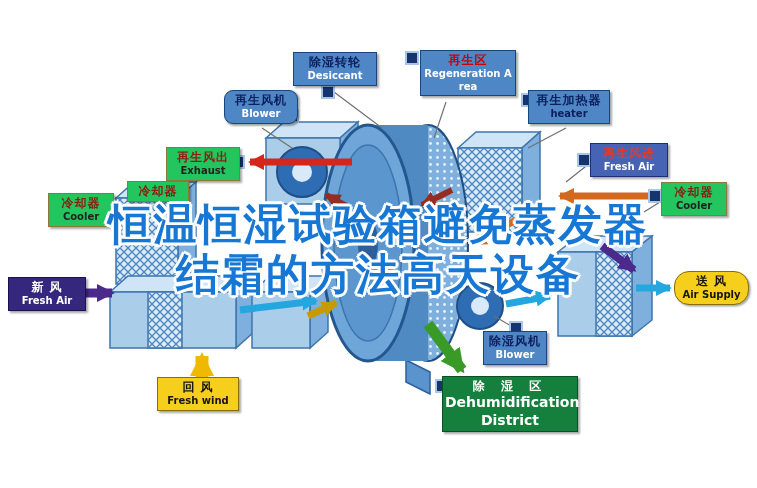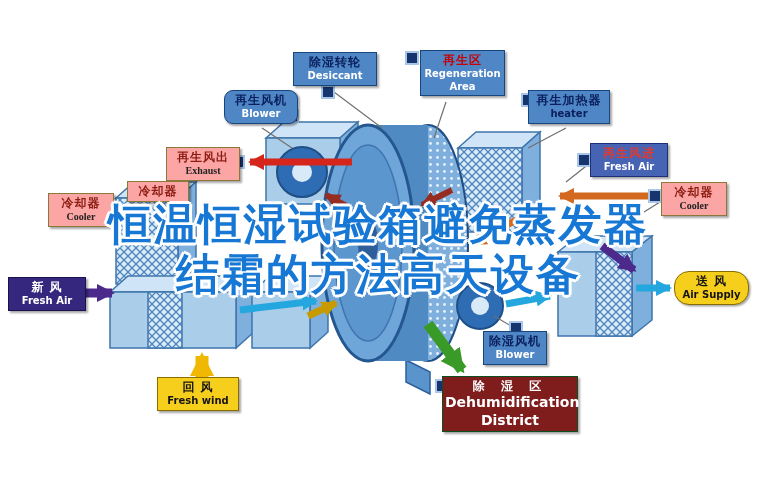--- a/index.html
+++ b/index.html
@@ -11,35 +11,35 @@
        line-height:1.25;box-shadow:1.5px 1.5px 2px rgba(0,0,0,.35);box-sizing:border-box;}
   .lbl .zh{font-size:12px;font-weight:bold;letter-spacing:1px;}
   .lbl .en{font-size:10px;font-weight:bold;}
 
   .lbl-blue{background:#4f86c6;border-color:#17457e;}
   .lbl-blue .zh{color:#0a1f5c;}
   .lbl-blue .en{color:#ffffff;}
   .lbl-blue.dark-en .en{color:#0a1f5c;}
   .zh-red .zh{color:#c80000 !important;}
 
-  .lbl-tan{background:#fca5a5;border-color:#8a7a3a;font-family:Liberation Serif, serif;}
+  .lbl-tan{background:#22c55e;border-color:#8a7a3a;}
   .lbl-tan .zh{color:#8c1d12;}
   .lbl-tan .en{color:#222222;}
 
   .lbl-navy{background:#4663b4;border-color:#1c2f77;}
   .lbl-navy .zh{color:#e33a2e;}
   .lbl-navy .en{color:#ffffff;}
 
   .lbl-purple{background:#35277d;border-color:#1a1250;}
   .lbl-purple .zh,.lbl-purple .en{color:#ffffff;}
 
   .lbl-yellow{background:#f6cf1d;border-color:#8a6d00;}
   .lbl-yellow .zh,.lbl-yellow .en{color:#141414;}
 
-  .lbl-green{background:#7f1d1d;border-color:#0c4f22;}
+  .lbl-green{background:#15803d;border-color:#0c4f22;}
   .lbl-green .zh,.lbl-green .en{color:#ffffff;}
   .lbl-green .zh{letter-spacing:6px;}
   .lbl-green .en{font-size:14px;}
 
   .break-en .en{word-break:break-all;}
 
   #watermark{position:absolute;z-index:6;left:0;right:0;top:200px;text-align:center;
     font-weight:bold;font-size:43px;letter-spacing:2px;color:#1677d4;line-height:1.16;
     text-shadow:3px 0 0 #fff,-3px 0 0 #fff,0 3px 0 #fff,0 -3px 0 #fff,
                 2px 2px 0 #fff,-2px 2px 0 #fff,2px -2px 0 #fff,-2px -2px 0 #fff;}
@@ -183,21 +183,21 @@
       <rect x="510" y="322" width="12" height="12"></rect>
       <rect x="436" y="380" width="12" height="12"></rect>
     </g>
   </svg>
 
   <div class="lbl lbl-blue" style="left:293px;top:52px;width:84px;">
     <div class="zh">除湿转轮</div>
     <div class="en">Desiccant</div>
   </div>
 
-  <div class="lbl lbl-blue zh-red break-en" style="left:420px;top:50px;width:85px;">
+  <div class="lbl lbl-blue zh-red break-en" style="left:420px;top:50px;width:96px;">
     <div class="zh">再生区</div>
     <div class="en">Regeneration Area</div>
   </div>
 
   <div class="lbl lbl-blue" style="left:224px;top:90px;width:74px;border-radius:9px;">
     <div class="zh">再生风机</div>
     <div class="en">Blower</div>
   </div>
 
   <div class="lbl lbl-blue dark-en" style="left:528px;top:90px;width:82px;">

